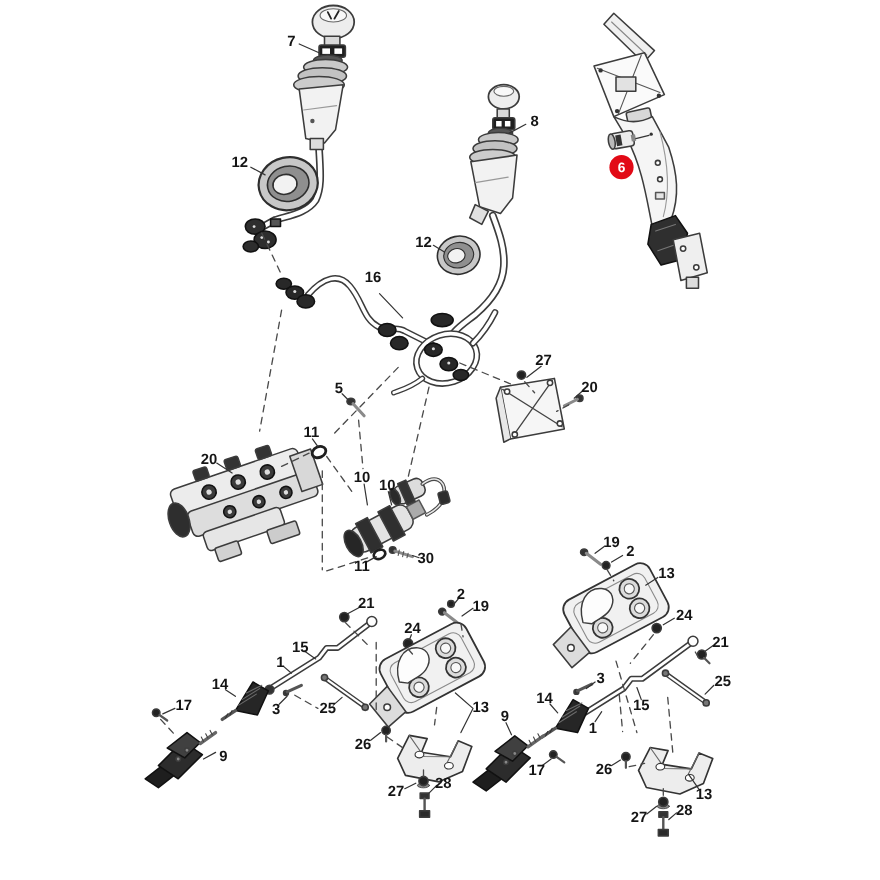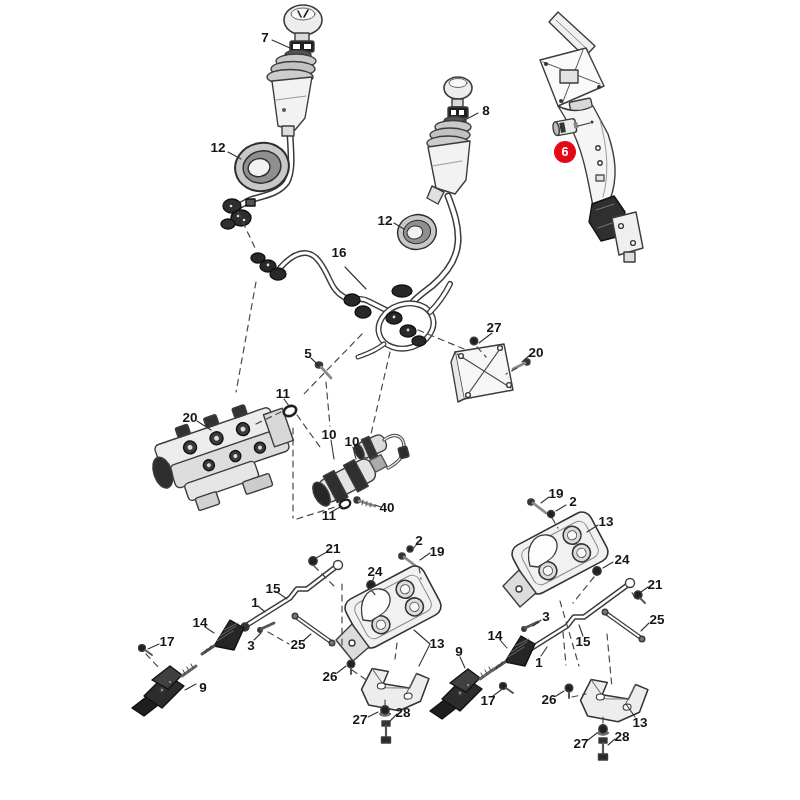--- a/index.html
+++ b/index.html
@@ -429,21 +429,21 @@
   <div class="callout badge" style="left:565px;top:152px">6</div>
   <div class="callout" style="left:385px;top:220px">12</div>
   <div class="callout" style="left:339px;top:252px">16</div>
   <div class="callout" style="left:494px;top:327px">27</div>
   <div class="callout" style="left:536px;top:352px">20</div>
   <div class="callout" style="left:308px;top:353px">5</div>
   <div class="callout" style="left:283px;top:393px">11</div>
   <div class="callout" style="left:190px;top:417px">20</div>
   <div class="callout" style="left:329px;top:434px">10</div>
   <div class="callout" style="left:352px;top:441px">10</div>
-  <div class="callout" style="left:387px;top:507px">40</div>
+  <div class="callout" style="left:387px;top:507px">30</div>
   <div class="callout" style="left:329px;top:515px">11</div>
   <div class="callout" style="left:419px;top:540px">2</div>
   <div class="callout" style="left:437px;top:551px">19</div>
   <div class="callout" style="left:333px;top:548px">21</div>
   <div class="callout" style="left:375px;top:571px">24</div>
   <div class="callout" style="left:273px;top:588px">15</div>
   <div class="callout" style="left:255px;top:602px">1</div>
   <div class="callout" style="left:556px;top:493px">19</div>
   <div class="callout" style="left:573px;top:501px">2</div>
   <div class="callout" style="left:606px;top:521px">13</div>

